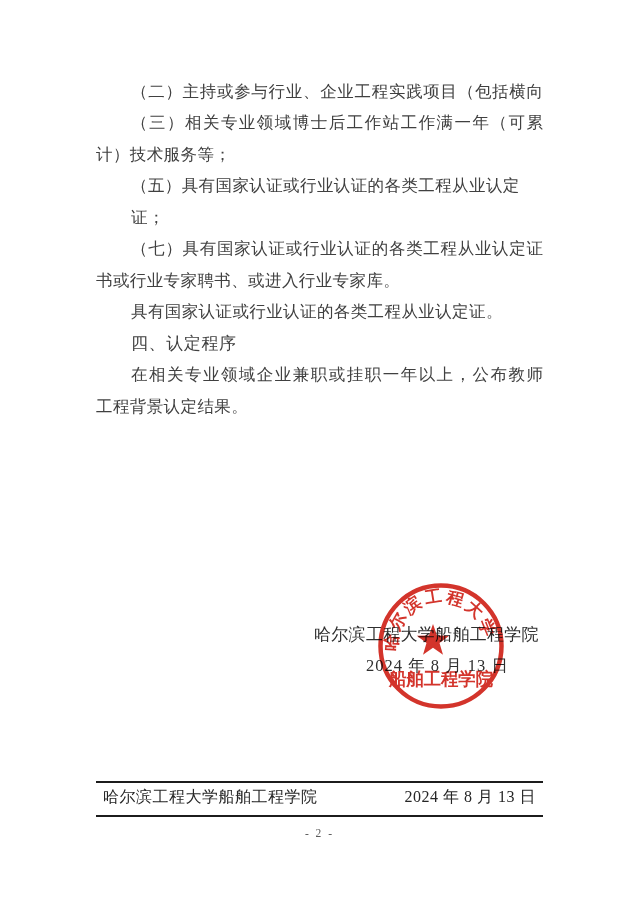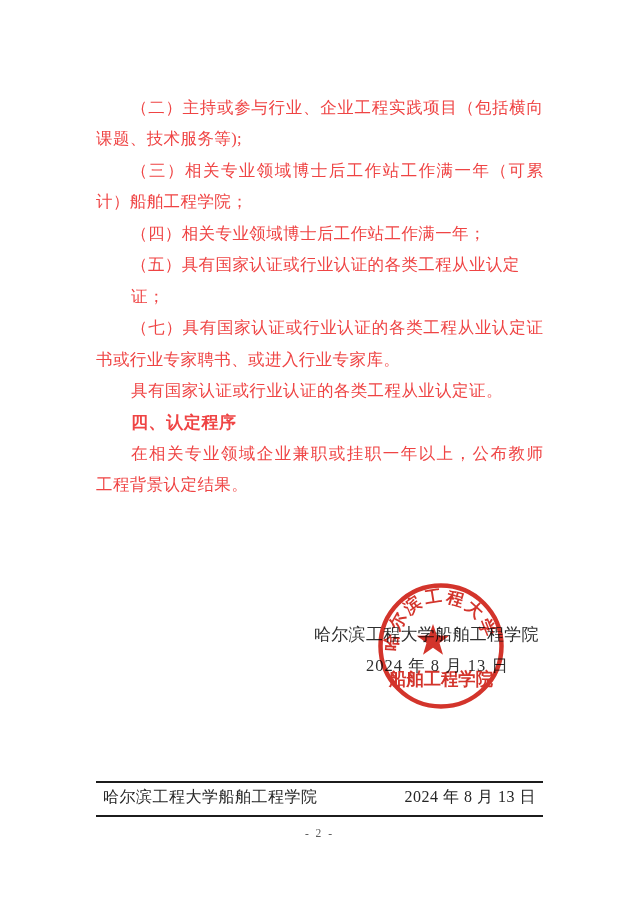--- a/index.html
+++ b/index.html
@@ -6,25 +6,25 @@
   html,body { width:639px; height:904px; }
   body {
     font-family:"Liberation Serif","DejaVu Serif",serif;
     background:#ffffff;
     position:relative;
     overflow:hidden;
   }
   .page { position:absolute; inset:0; background:#ffffff; }
 
   
-  .body-block { position:absolute; left:96px; top:92px; width:447px; color:#ef4444; }
+  .body-block { position:absolute; left:96px; top:76px; width:447px; color:#404040; }
   .bline { line-height:31.45px; font-size:16.5px; letter-spacing:0.4px; }
   .bline.fill { text-align:justify; text-align-last:justify; letter-spacing:0; }
   .bline.ind { padding-left:35px; }
-  .bline.bold { font-weight:bold; font-size:17px; letter-spacing:0.6px; }
+  .bline.bold { font-weight:normal; font-size:17px; letter-spacing:0.6px; }
 
   
   .sig-org { position:absolute; left:314px; top:623px; font-size:17px; color:#2f2f2f; letter-spacing:0.3px; }
   .sig-date { position:absolute; left:366px; top:655px; font-size:16.5px; color:#2f2f2f; letter-spacing:1px; }
 
   
   .seal { position:absolute; left:366px; top:571px; width:150px; height:150px;
           mix-blend-mode:multiply; opacity:0.93; }
   .sealring { font-size:17px; font-weight:bold; font-family:"Liberation Serif","DejaVu Serif",serif; }
   .sealbottom { font-size:18px; font-weight:bold; font-family:"Liberation Serif","DejaVu Serif",serif; }
@@ -41,24 +41,22 @@
   .page-number { position:absolute; left:0; top:827px; width:639px; text-align:center;
                  font-size:11.5px; color:#5a5a5a; letter-spacing:2px; }
 </style>
 </head>
 <body>
 
 <div class="page">
 
   <div class="body-block" id="body-block">
       <div class="bline fill ind">（二）主持或参与行业、企业工程实践项目（包括横向</div>
-      <div class="bline">课题、技术服务等);</div>
       <div class="bline fill ind">（三）相关专业领域博士后工作站工作满一年（可累</div>
-      <div class="bline">计）船舶工程学院；</div>
-      <div class="bline ind">（四）相关专业领域博士后工作站工作满一年；</div>
+      <div class="bline">计）技术服务等；</div>
       <div class="bline ind">（五）具有国家认证或行业认证的各类工程从业认定证；</div>
       <div class="bline fill ind">（七）具有国家认证或行业认证的各类工程从业认定证</div>
       <div class="bline">书或行业专家聘书、或进入行业专家库。</div>
       <div class="bline ind">具有国家认证或行业认证的各类工程从业认定证。</div>
       <div class="bline ind bold">四、认定程序</div>
       <div class="bline fill ind">在相关专业领域企业兼职或挂职一年以上，公布教师</div>
       <div class="bline">工程背景认定结果。</div>
     </div>
 
   <div class="sig-org">哈尔滨工程大学船舶工程学院</div>

